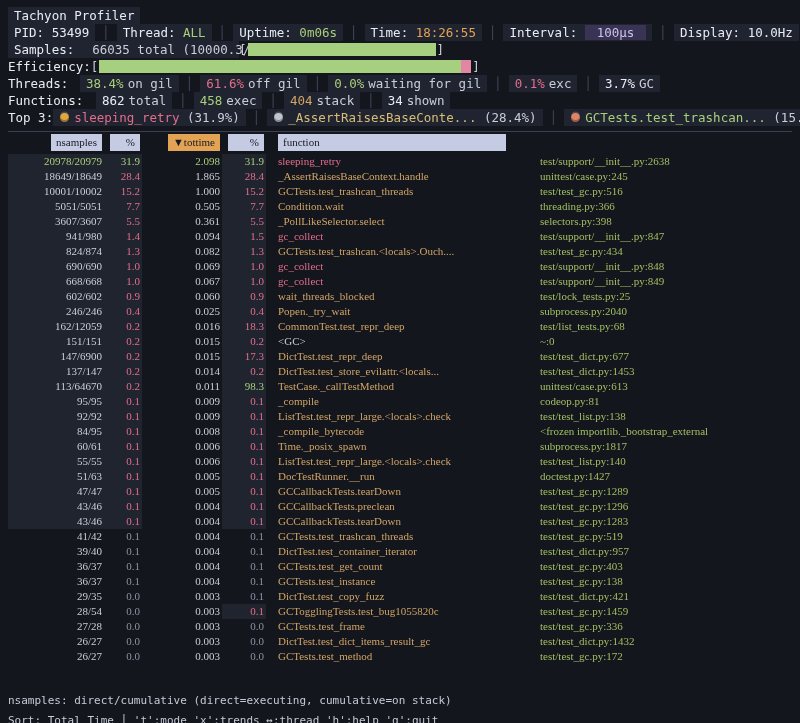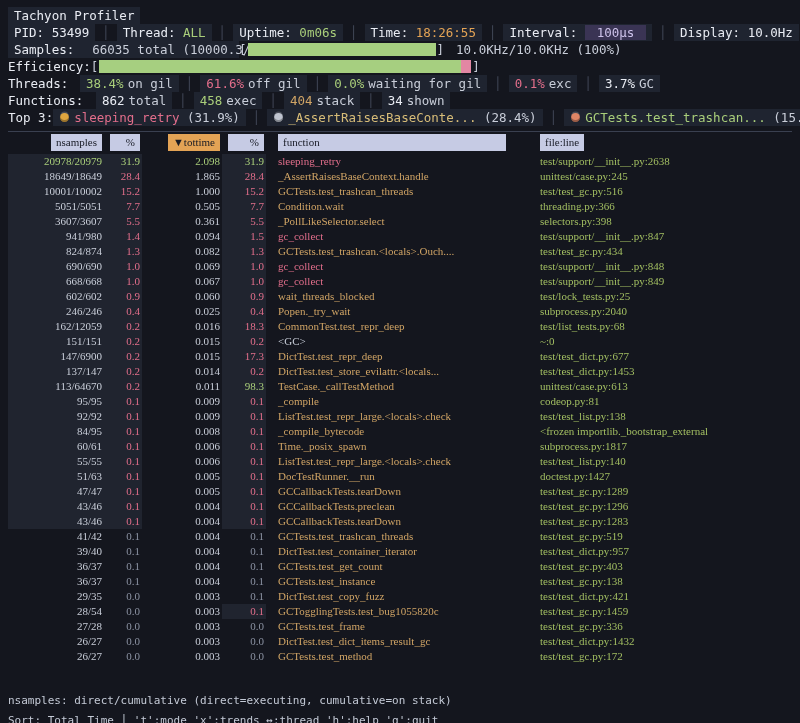--- a/index.html
+++ b/index.html
@@ -71,21 +71,20 @@
     <span class="chip"><span class="lbl">Display:</span>&nbsp;<span class="c-white">10.0Hz</span></span>
   </div>
 
   <div class="hline">
     <span class="chip" style="width:231px"><span class="lbl">Samples:</span><span style="margin-left:18px" class="c-light">66035 total (10000.3/s)</span></span>
     <span class="bracket">[</span>
     <span class="bar" style="width:188px">
         <span class="fill" style="width: 100%;"></span>
       </span>
     <span class="bracket">]</span>
-    <span style="margin-left:12px" class="c-light">10.0KHz/10.0KHz (100%)</span>
   </div>
 
   <div class="hline">
     <span class="lbl">Efficiency:</span>
     <span class="bracket">[</span>
     <span class="bar" style="width:372px">
         <span class="fill" style="flex:1"></span>
         <span class="fail" style="width: max(0.4%, 10px);"></span>
       </span>
     <span class="bracket">]</span>
@@ -125,21 +124,20 @@
   </div>
 
   <div class="rule"></div>
 
   <div class="grid thead">
     <div class="cell r"><span class="hchip">nsamples</span></div>
     <div class="cell r"><span class="hchip" style="padding-left:16px">%</span></div>
     <div class="cell r"><span class="hchip sort">▼tottime</span></div>
     <div class="cell r"><span class="hchip" style="padding-left:22px">%</span></div>
     <div class="cell l"><span class="hchip" style="width:228px">function</span></div>
-    <div class="cell l"><span class="hchip">file:line</span></div>
   </div>
 
   <div class="grid" id="tbody">
       <div class="trow"><div class="cell r c-green band">20978/20979</div><div class="cell r c-green band">31.9</div><div class="cell r c-green">2.098</div><div class="cell r c-green band">31.9</div><div class="cell l c-pink">sleeping_retry</div><div class="cell l c-file">test/support/__init__.py:2638</div></div>
       <div class="trow"><div class="cell r c-light band">18649/18649</div><div class="cell r c-pink band">28.4</div><div class="cell r c-light">1.865</div><div class="cell r c-pink band">28.4</div><div class="cell l c-amber">_AssertRaisesBaseContext.handle</div><div class="cell l c-file">unittest/case.py:245</div></div>
       <div class="trow"><div class="cell r c-light band">10001/10002</div><div class="cell r c-pink band">15.2</div><div class="cell r c-light">1.000</div><div class="cell r c-pink band">15.2</div><div class="cell l c-amber">GCTests.test_trashcan_threads</div><div class="cell l c-file">test/test_gc.py:516</div></div>
       <div class="trow"><div class="cell r c-light band">5051/5051</div><div class="cell r c-pink band">7.7</div><div class="cell r c-light">0.505</div><div class="cell r c-pink band">7.7</div><div class="cell l c-amber">Condition.wait</div><div class="cell l c-file">threading.py:366</div></div>
       <div class="trow"><div class="cell r c-light band">3607/3607</div><div class="cell r c-pink band">5.5</div><div class="cell r c-light">0.361</div><div class="cell r c-pink band">5.5</div><div class="cell l c-amber">_PollLikeSelector.select</div><div class="cell l c-file">selectors.py:398</div></div>
       <div class="trow"><div class="cell r c-light band">941/980</div><div class="cell r c-pink band">1.4</div><div class="cell r c-light">0.094</div><div class="cell r c-pink band">1.5</div><div class="cell l c-pink">gc_collect</div><div class="cell l c-file">test/support/__init__.py:847</div></div>
       <div class="trow"><div class="cell r c-light band">824/874</div><div class="cell r c-pink band">1.3</div><div class="cell r c-light">0.082</div><div class="cell r c-pink band">1.3</div><div class="cell l c-amber">GCTests.test_trashcan.&lt;locals&gt;.Ouch....</div><div class="cell l c-file">test/test_gc.py:434</div></div>

